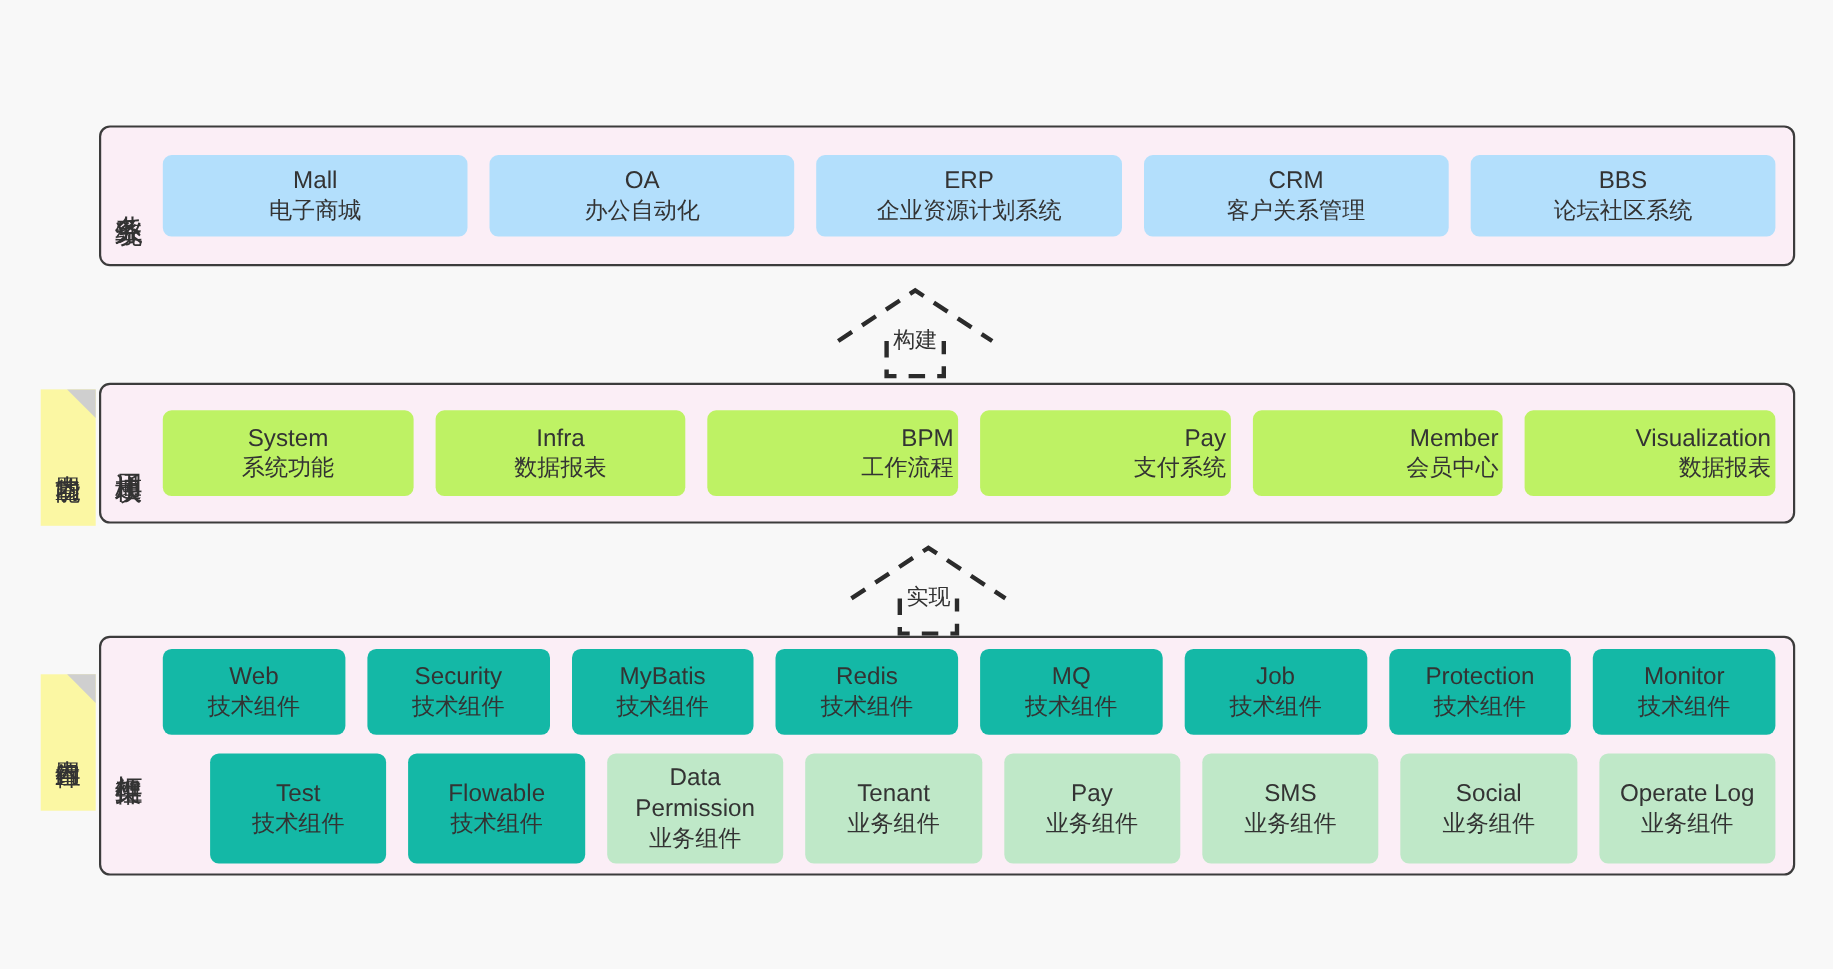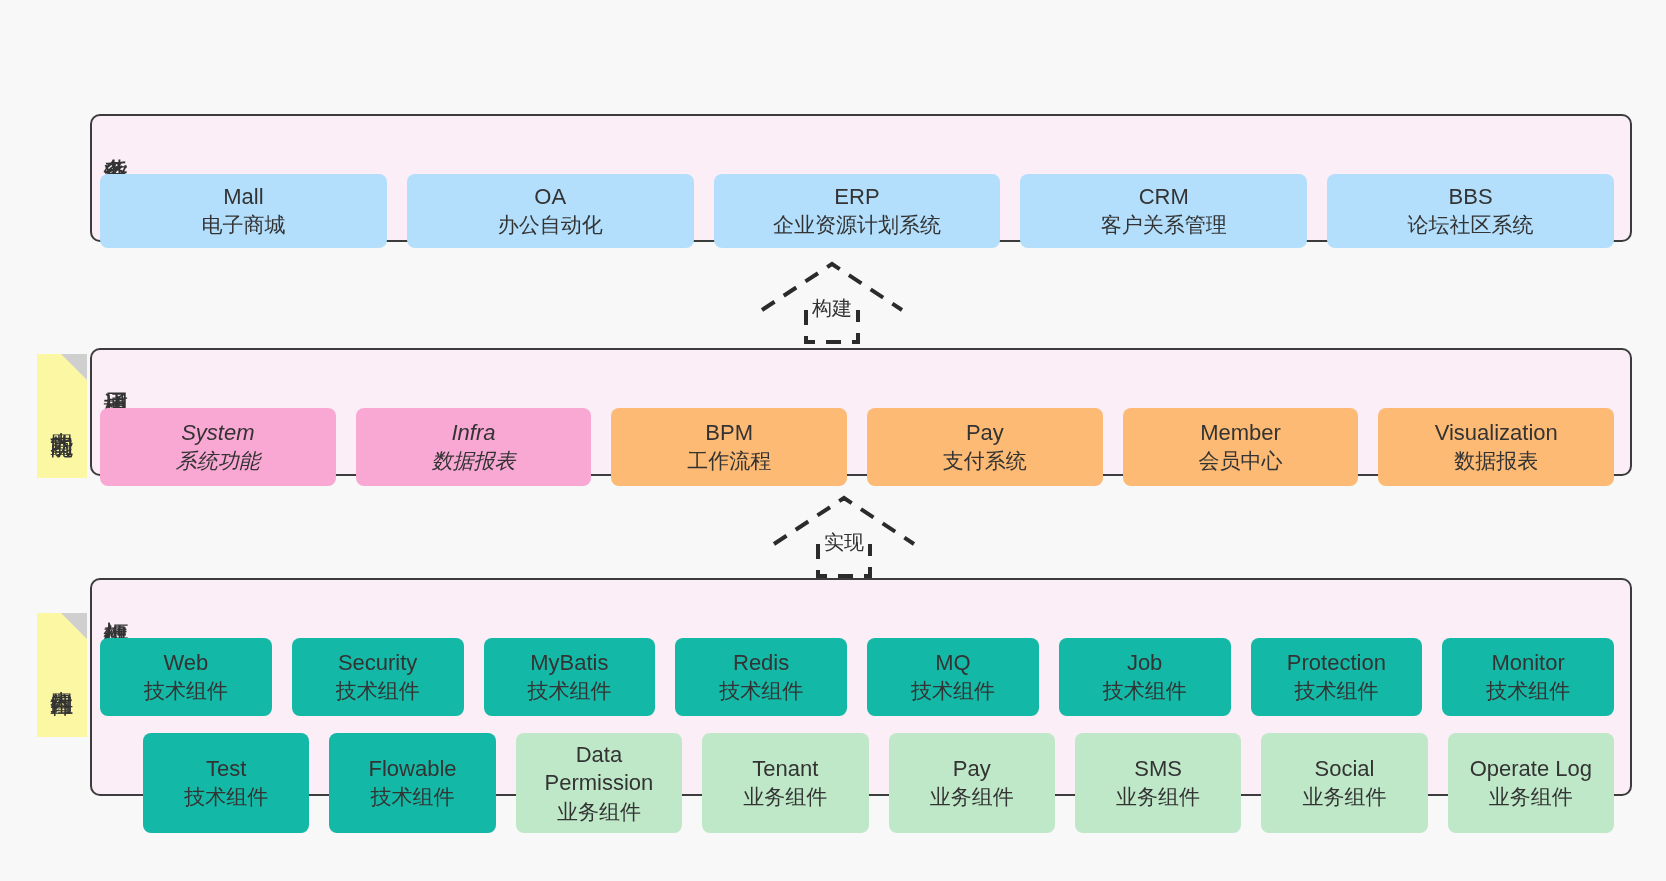--- a/index.html
+++ b/index.html
@@ -24,23 +24,22 @@
   }
 
   
   .layer {
     position: absolute;
     background: #fbeef6;
     border: 2px solid #3c3c3c;
     border-radius: 10px;
     box-sizing: border-box;
     display: flex;
-    flex-direction: column;
+    flex-direction: row;
     align-items: stretch;
-    gap: 10px;
   }
 
   
   .layer-title {
     width: 48px;
     flex: 0 0 48px;
     display: flex;
     align-items: center;
     justify-content: center;
     font-size: 25px;
@@ -85,22 +84,22 @@
     line-height: 1.28;
     white-space: pre-line;
   }
   .cell .cn {
     font-size: 21px;
     line-height: 1.3;
   }
 
   
   .c-blue       { background: #b3dffc; }
-  .c-red        { background: #f9a8d4; font-style: italic; }
-  .c-pink       { background: #fdba74; }
+  .c-red        { background: #bef264; }
+  .c-pink       { background: #bef264; align-items: flex-end; }
   .c-green      { background: #14b8a6; }
   .c-lightgreen { background: #bfe8c8; }
 
   
   .note {
     position: absolute;
     background: #fbf7a3;
     box-sizing: border-box;
     display: flex;
     align-items: center;

